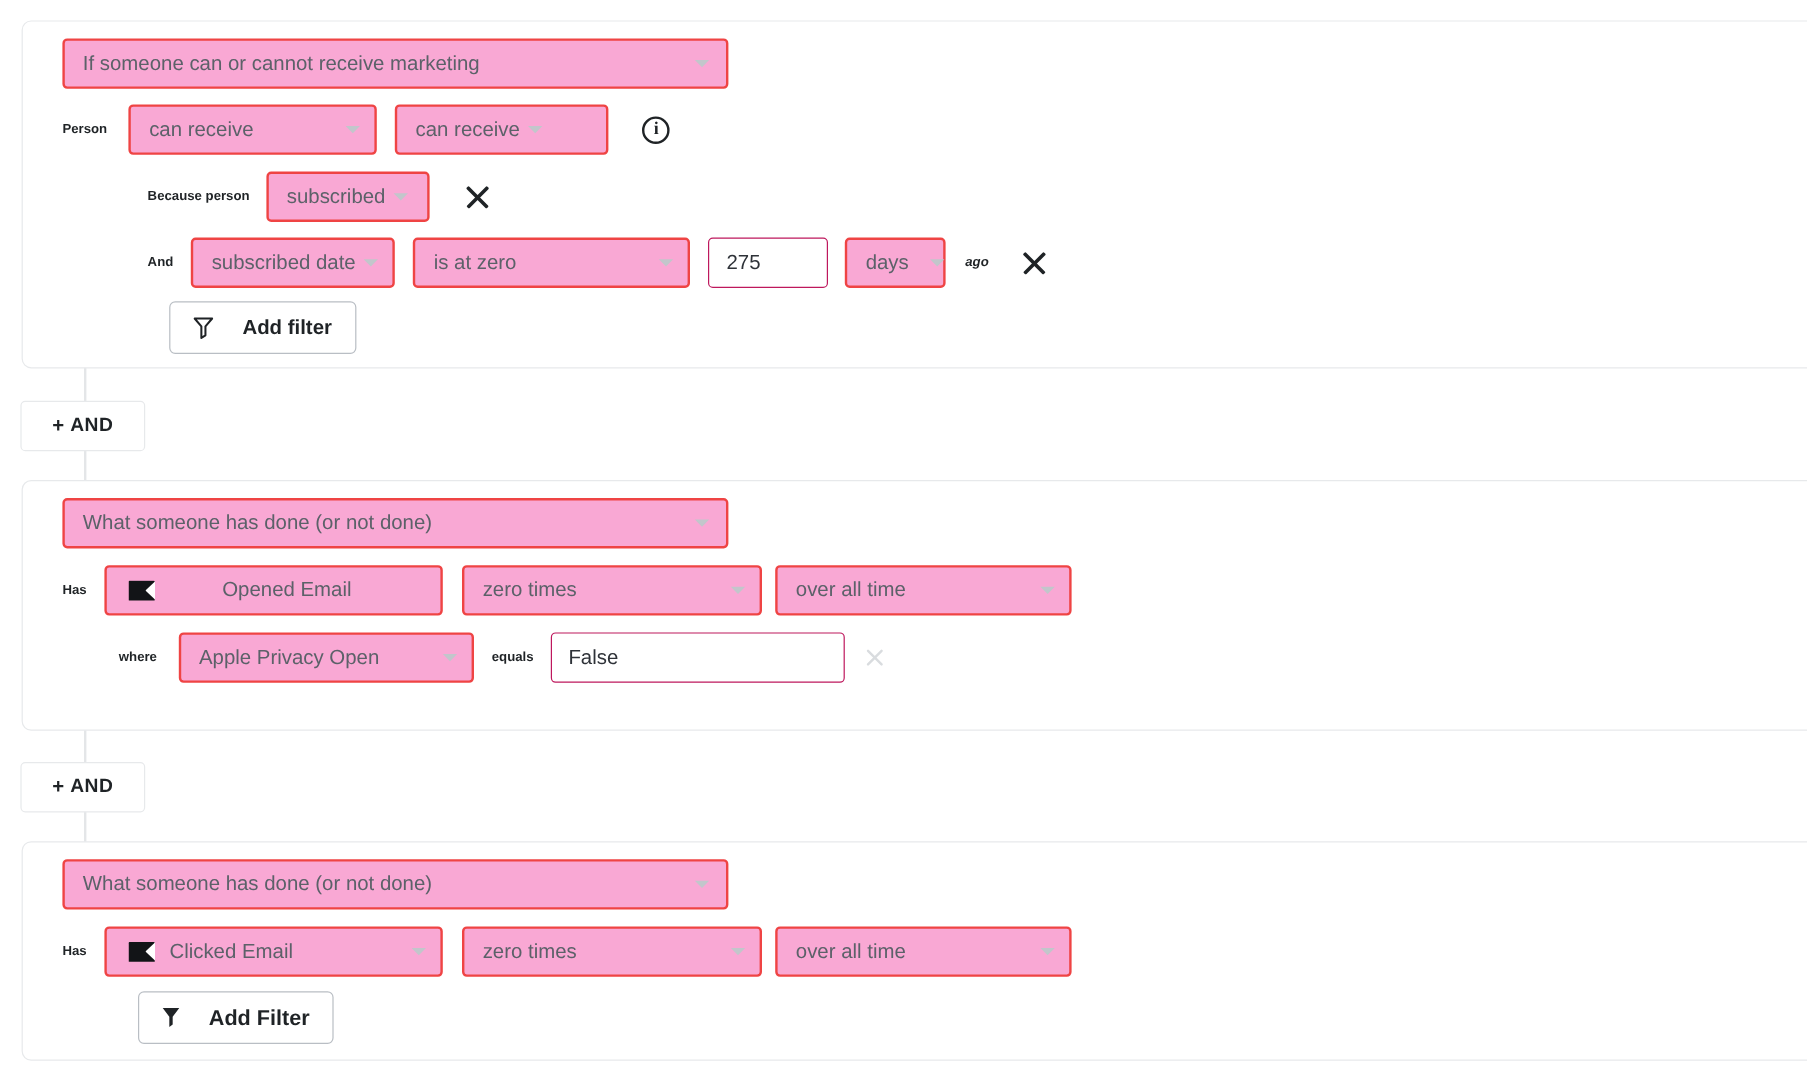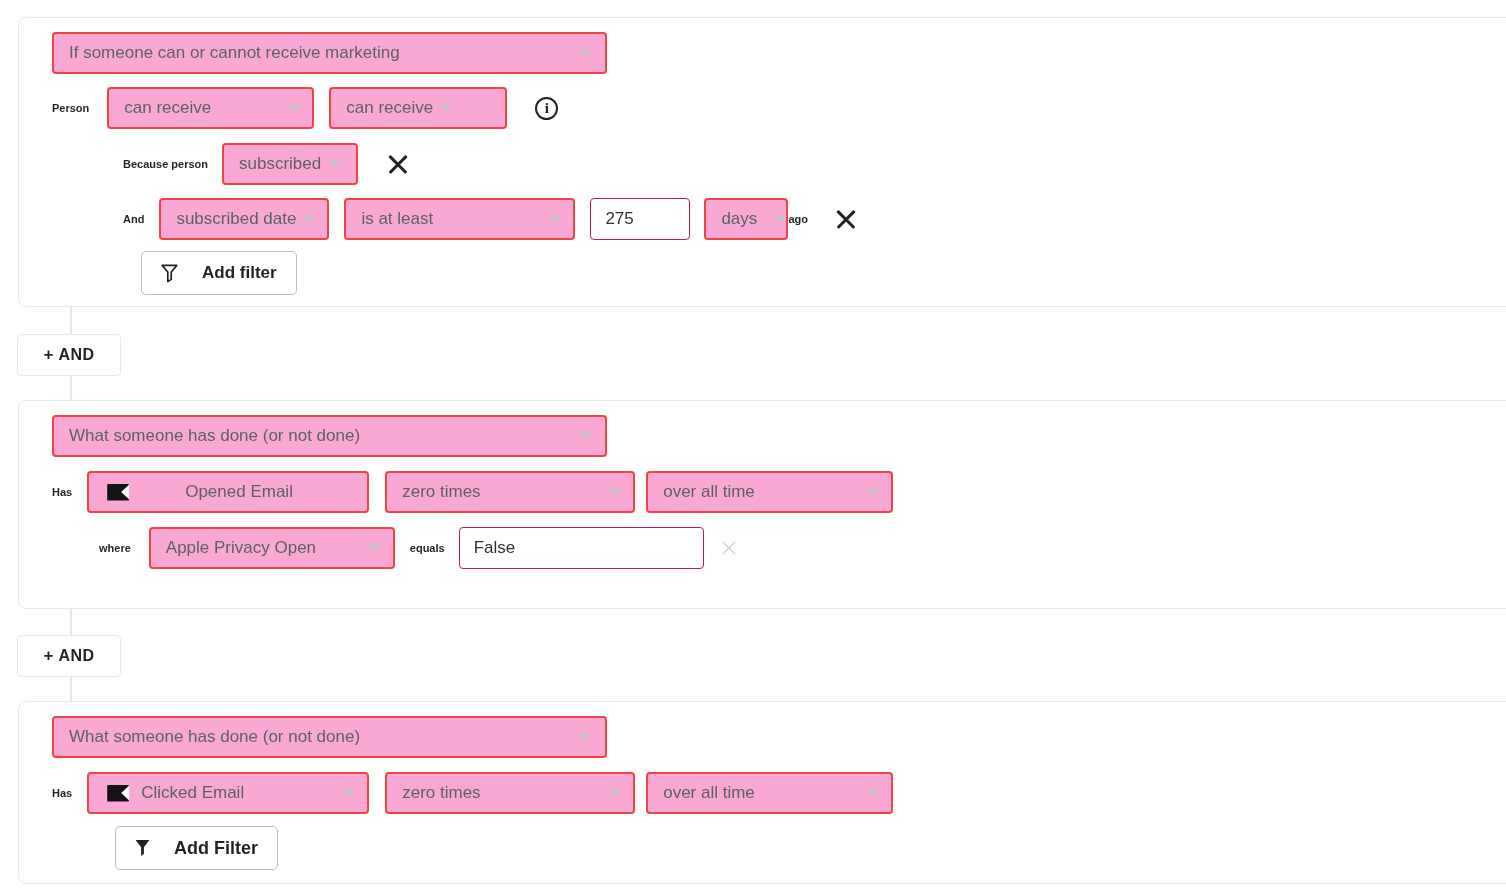--- a/index.html
+++ b/index.html
@@ -281,33 +281,33 @@
       <div class="x-btn" style="margin-left:27px;"></div>
     </div>
 
     <div class="row" style="left:104px;top:180px;gap:0;">
       <span class="lbl-b">And</span>
       <div class="ctrl" style="width:170px;margin-left:15px;">
         <span class="txt">subscribed date</span>
         <span class="caret tight"></span>
       </div>
       <div class="ctrl" style="width:231px;margin-left:15px;">
-        <span class="txt">is at least</span>
+        <span class="txt">is at zero</span>
         <span class="spacer"></span>
         <span class="caret"></span>
       </div>
       <div class="inp" style="width:100px;margin-left:15px;">
         <span>275</span>
       </div>
       <div class="ctrl" style="width:84px;margin-left:14px;">
         <span class="txt">days</span>
         <span class="spacer"></span>
         <span class="caret"></span>
       </div>
-      <span class="lbl-b" style="margin-left:0;">ago</span>
+      <span class="lbl-b" style="margin-left:16px;font-style:italic;">ago</span>
       <div class="x-btn" style="margin-left:25px;"></div>
     </div>
 
     <div class="row" style="left:122px;top:233px;">
       <div class="addfilter small">
         <span class="funnel-outline">
           <svg width="17" height="19" viewBox="0 0 17 19" fill="none">
             <path d="M1.2 1.4h14.6l-5.6 6.6v7.4l-3.4 2.2V8z" stroke="#1f2326" stroke-width="1.7" stroke-linejoin="round" fill="none"></path>
           </svg>
         </span>

